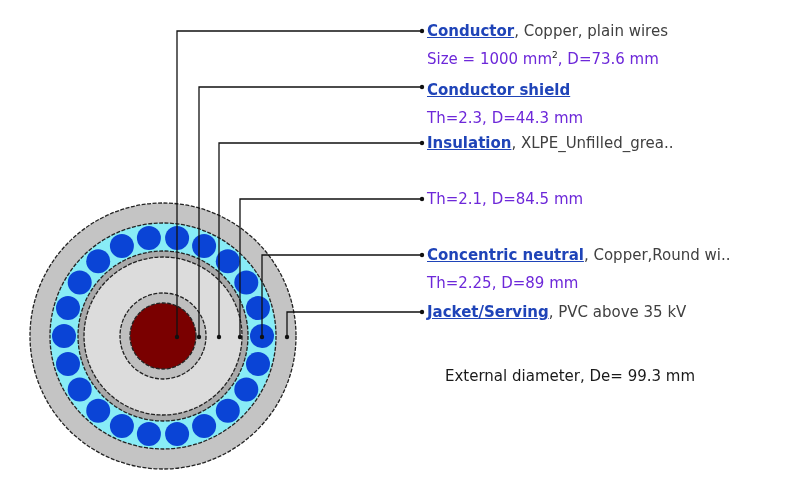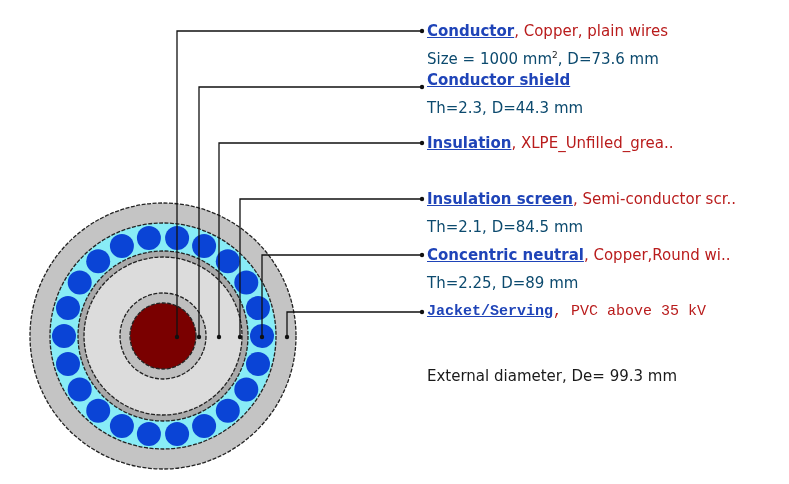--- a/index.html
+++ b/index.html
@@ -30,25 +30,25 @@
       white-space: nowrap;
     }
     .label-line { height: 28px; }
     .layer-link {
       color: #1f44b8;
       font-weight: bold;
       text-decoration: underline;
       cursor: pointer;
       margin-top: 17px;
     }
-    .layer-desc { color: #b91c1c; }
-    .layer-dims { color: #0c4a6e; }
+    .layer-desc { color: #404040; }
+    .layer-dims { color: #6d28d9; }
     .ext-diameter {
       position: absolute;
-      left: 427px;
+      left: 445px;
       top: 362px;
       font-size: 15px;
       line-height: 28px;
       white-space: nowrap;
     }
     sup { font-size: 9px; vertical-align: 6px; line-height: 0; }
   </style>
 </head>
 <body>
 
@@ -109,52 +109,49 @@
 
 <div class="label-block" style="top:17px;">
   <div class="label-line">
     <span class="layer-link">Conductor</span><span class="layer-desc">, Copper, plain wires</span>
   </div>
   <div class="label-line">
     <span class="layer-dims">Size = 1000 mm</span><sup>2</sup><span class="layer-dims">, D=73.6 mm</span>
   </div>
 </div>
 
-<div class="label-block" style="top:66px;">
+<div class="label-block" style="top:76px;">
   <div class="label-line">
     <span class="layer-link">Conductor shield</span><span class="layer-desc"></span>
   </div>
   <div class="label-line">
     <span class="layer-dims">Th=2.3, D=44.3 mm</span>
   </div>
 </div>
 
 <div class="label-block" style="top:129px;">
   <div class="label-line">
     <span class="layer-link">Insulation</span><span class="layer-desc">, XLPE_Unfilled_grea..</span>
   </div>
 </div>
 
 <div class="label-block" style="top:185px;">
   <div class="label-line">
-    <span class="layer-link">Insulation screen</span><span class="layer-desc">, Semi-conductor scr..</span>
-  </div>
-  <div class="label-line">
     <span class="layer-dims">Th=2.1, D=84.5 mm</span>
   </div>
 </div>
 
 <div class="label-block" style="top:241px;">
   <div class="label-line">
     <span class="layer-link">Concentric neutral</span><span class="layer-desc">, Copper,Round wi..</span>
   </div>
   <div class="label-line">
     <span class="layer-dims">Th=2.25, D=89 mm</span>
   </div>
 </div>
 
-<div class="label-block" style="top:298px;font-family:Liberation Mono, monospace;">
+<div class="label-block" style="top:298px;">
   <div class="label-line">
     <span class="layer-link">Jacket/Serving</span><span class="layer-desc">, PVC above 35 kV</span>
   </div>
 </div>
 
 <div class="ext-diameter">External diameter, De= 99.3 mm</div>
 
 </body></html>

